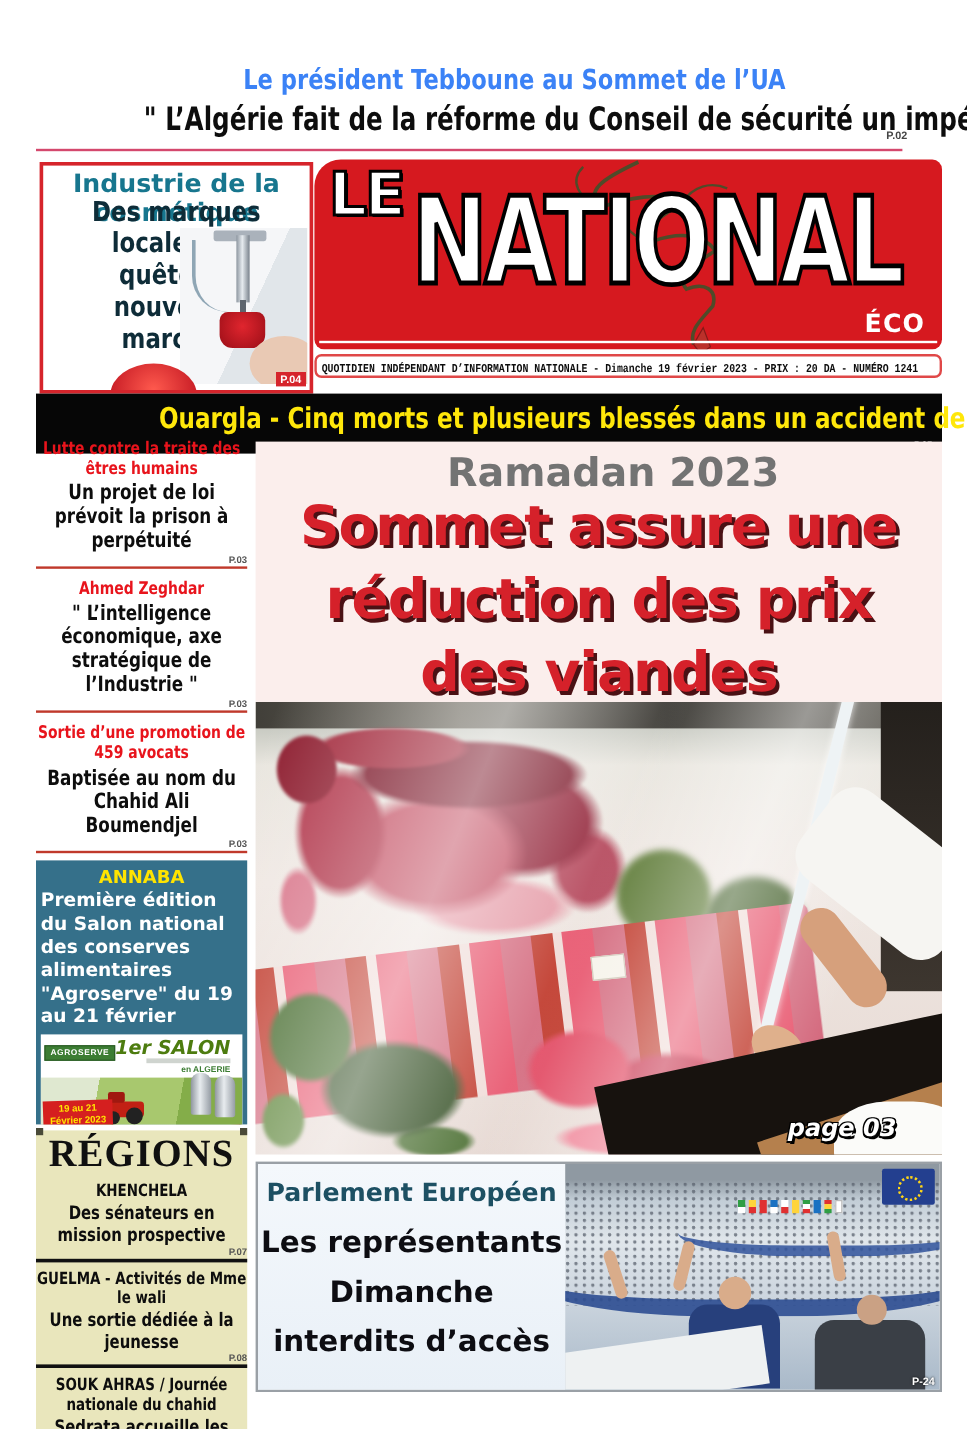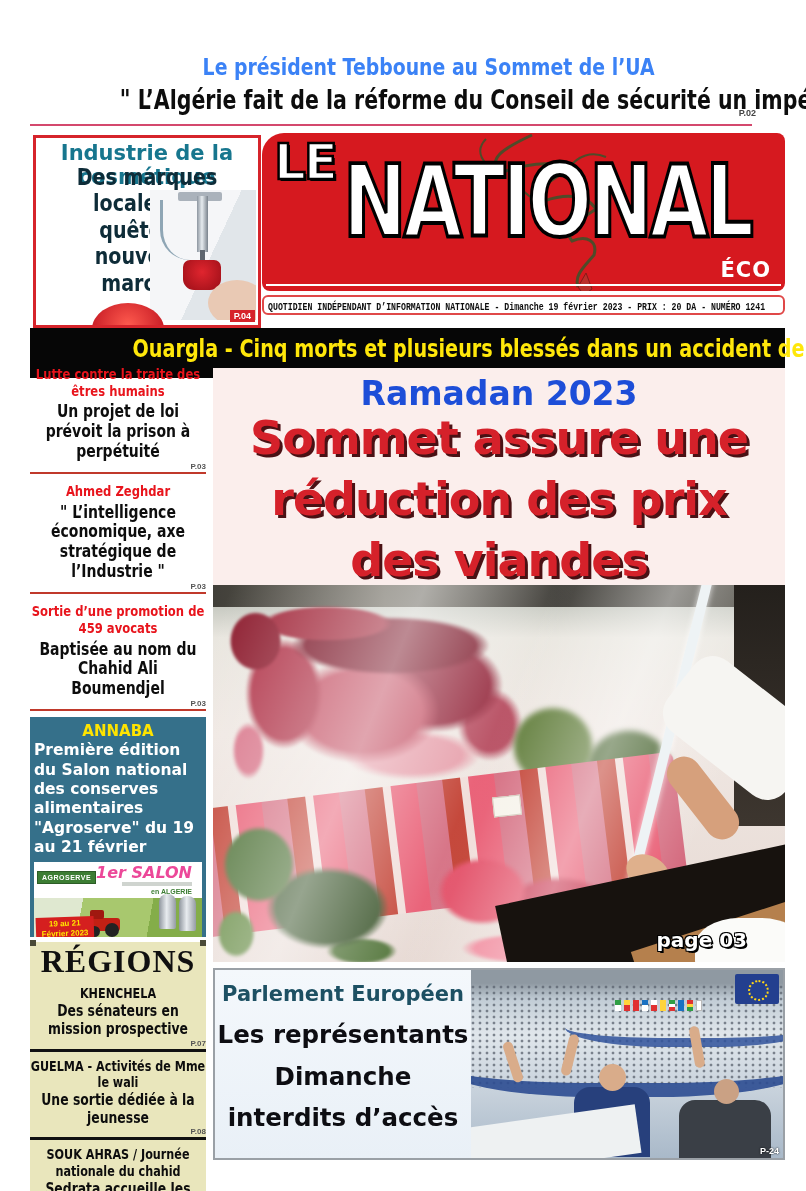--- a/index.html
+++ b/index.html
@@ -67,21 +67,21 @@
   .rule{position:relative;height:2px;background:#c0392b;margin-top:11px;}
   .rule .pr{position:absolute;right:0;top:-10px;font-size:8px;color:#555;font-weight:bold;}
 
   
   .annaba{position:relative;background:#35708a;margin-top:4px;padding:5px 4px 0;height:215px;overflow:hidden;}
   .an-kicker{font-size:15px;color:#ffe400;text-align:center;}
   .an-title{font-size:15.5px;line-height:1.25;color:#fff;margin-top:1px;}
   .poster{position:relative;height:103px;background:#fff;margin-top:4px;overflow:hidden;}
   .po-brand{position:absolute;left:3px;top:9px;background:#3c7d33;color:#fff;font-size:7px;font-weight:bold;
             padding:2px 4px;letter-spacing:.5px;border:1px solid #2c5d26;}
-  .po-salon{position:absolute;right:10px;top:1px;color:#ec4899;font-size:16px;font-style:italic;font-weight:bold;}
+  .po-salon{position:absolute;right:10px;top:1px;color:#4d7c0f;font-size:16px;font-style:italic;font-weight:bold;}
   .po-sub{position:absolute;right:10px;top:20px;width:70px;height:4px;background:#cfd4cf;}
   .po-alg{position:absolute;right:10px;top:26px;color:#3c7d33;font-size:7px;font-weight:bold;}
   .po-field{position:absolute;left:0;top:36px;height:44px;width:100%;
             background:linear-gradient(100deg,#dfe8d0 0 28%,#a8c86e 28% 68%,#84ad49 68%);}
   .silo{position:absolute;width:17px;height:35px;border-radius:8px 8px 2px 2px;
         background:linear-gradient(90deg,#8f969e,#e8ecef 45%,#959ca4);}
   .tract{position:absolute;left:54px;top:56px;width:32px;height:13px;background:#c22014;border-radius:3px;}
   .tract:before{content:"";position:absolute;left:2px;top:-8px;width:14px;height:9px;background:#a01810;border-radius:2px;}
   .wheel{position:absolute;bottom:-6px;width:11px;height:11px;border-radius:50%;background:#222;}
   .date-badge{position:absolute;left:2px;top:55px;width:58px;height:27px;background:#d51f1f;color:#ffe400;
@@ -98,21 +98,21 @@
   .reg-item{position:relative;margin-top:6px;}
   .rk{width:220px;margin-left:-22px;transform:scaleX(.8);transform-origin:50% 0;
       font-size:14px;line-height:1.15;color:#0d0d0d;text-align:center;}
   .rt{width:220px;margin-left:-22px;transform:scaleX(.8);transform-origin:50% 0;
       font-size:15.5px;line-height:1.15;color:#0d0d0d;text-align:center;margin-top:2px;}
   .reg-rule{position:relative;height:3px;background:#111;margin-top:10px;}
   .reg-rule .pr{position:absolute;right:0;top:-10px;font-size:8px;color:#555;font-weight:bold;}
 
   
   .mainpink{left:213px;top:368px;width:572px;height:232px;background:#fbeeec;}
-  .ramadan{left:213px;top:374px;width:572px;font-size:33px;color:#1d4ed8;z-index:3;}
+  .ramadan{left:213px;top:374px;width:572px;font-size:33px;color:#737373;z-index:3;padding-left:12px;}
   .bighead{left:213px;top:408px;width:572px;z-index:3;font-size:46px;line-height:61px;
            color:#d5212a;letter-spacing:-1px;text-shadow:3px 3px 0 #4a1114;}
   
   .meat{left:213px;top:585px;width:572px;height:377px;overflow:hidden;z-index:2;
         background:linear-gradient(180deg,#c9cbc3 0 6%,#e9e6df 14%,#efe7e2 40%,#e6d8d2 100%);}
   .meat-shelf{left:0;top:0;width:100%;height:22px;background:linear-gradient(90deg,#413f39,#6b675c 30%,#3a3833 60%,#57544b);}
   .meat-upper{left:0;top:8px;width:62%;height:58%;filter:blur(1px);background:
       radial-gradient(closest-side at 12% 22%,#8e1e30 0 55%,transparent 62%),
       radial-gradient(closest-side at 32% 14%,#a12639 0 50%,transparent 58%),
       radial-gradient(closest-side at 50% 24%,#7a1426 0 48%,transparent 56%),
@@ -145,21 +145,21 @@
       background:linear-gradient(90deg,transparent,rgba(255,255,255,.45) 50%,transparent);}
   .glass-frame{left:79%;top:-6%;width:10px;height:90%;background:#eef3f5;transform:rotate(14deg);box-shadow:0 0 6px rgba(255,255,255,.8);}
   .dark-right{right:0;top:0;width:9%;height:64%;background:linear-gradient(180deg,#24201c,#3d362f);}
   .sleeve{right:-30px;top:26%;width:150px;height:90px;background:#f6f5f2;border-radius:24px;transform:rotate(38deg);}
   .forearm{right:6%;top:52%;width:96px;height:34px;background:#d6a07c;border-radius:17px;transform:rotate(52deg);}
   .hand{right:20%;top:72%;width:46px;height:34px;background:#dfb08c;border-radius:50%;transform:rotate(30deg);}
   .counter{right:-6%;bottom:-10%;width:55%;height:34%;background:#17120e;transform:rotate(-12deg);}
   .wood{right:-4%;bottom:-6%;width:30%;height:16%;background:#b5804d;transform:rotate(-18deg);}
   .corner-sleeve{right:-20px;bottom:-26px;width:110px;height:70px;background:#fbfbf9;border-radius:40%;}
   .tag{left:49%;top:56%;width:26px;height:18px;background:#f6f3ea;border:1px solid #cfc8b8;transform:rotate(-6deg);}
-  .page03{right:38px;bottom:10px;font-size:20px;color:#fff;z-index:5;
+  .page03{right:38px;bottom:10px;font-size:20px;font-style:italic;color:#fff;z-index:5;
           text-shadow:-1px -1px 0 #000,1px -1px 0 #000,-1px 1px 0 #000,2px 2px 0 #000;}
 
   
   .botbox{left:213px;top:968px;width:572px;height:192px;border:2px solid #9aa0a6;background:#fff;
           box-sizing:border-box;display:flex;z-index:2;}
   .bot-left{width:256px;background:linear-gradient(180deg,#f4f8fc,#e9f0f7);text-align:center;}
   .bot-kicker{font-size:21px;color:#1d5063;margin-top:12px;}
   .bot-line{font-size:24.5px;color:#0d0d12;margin-top:17px;line-height:1;}
   .euphoto{position:relative;flex:1;overflow:hidden;
       background:linear-gradient(180deg,#8f99a2 0 7%,#c2cdd6 16%,#e0e6eb 34%,#cdd6df 58%,#a9b9c9 100%);}

